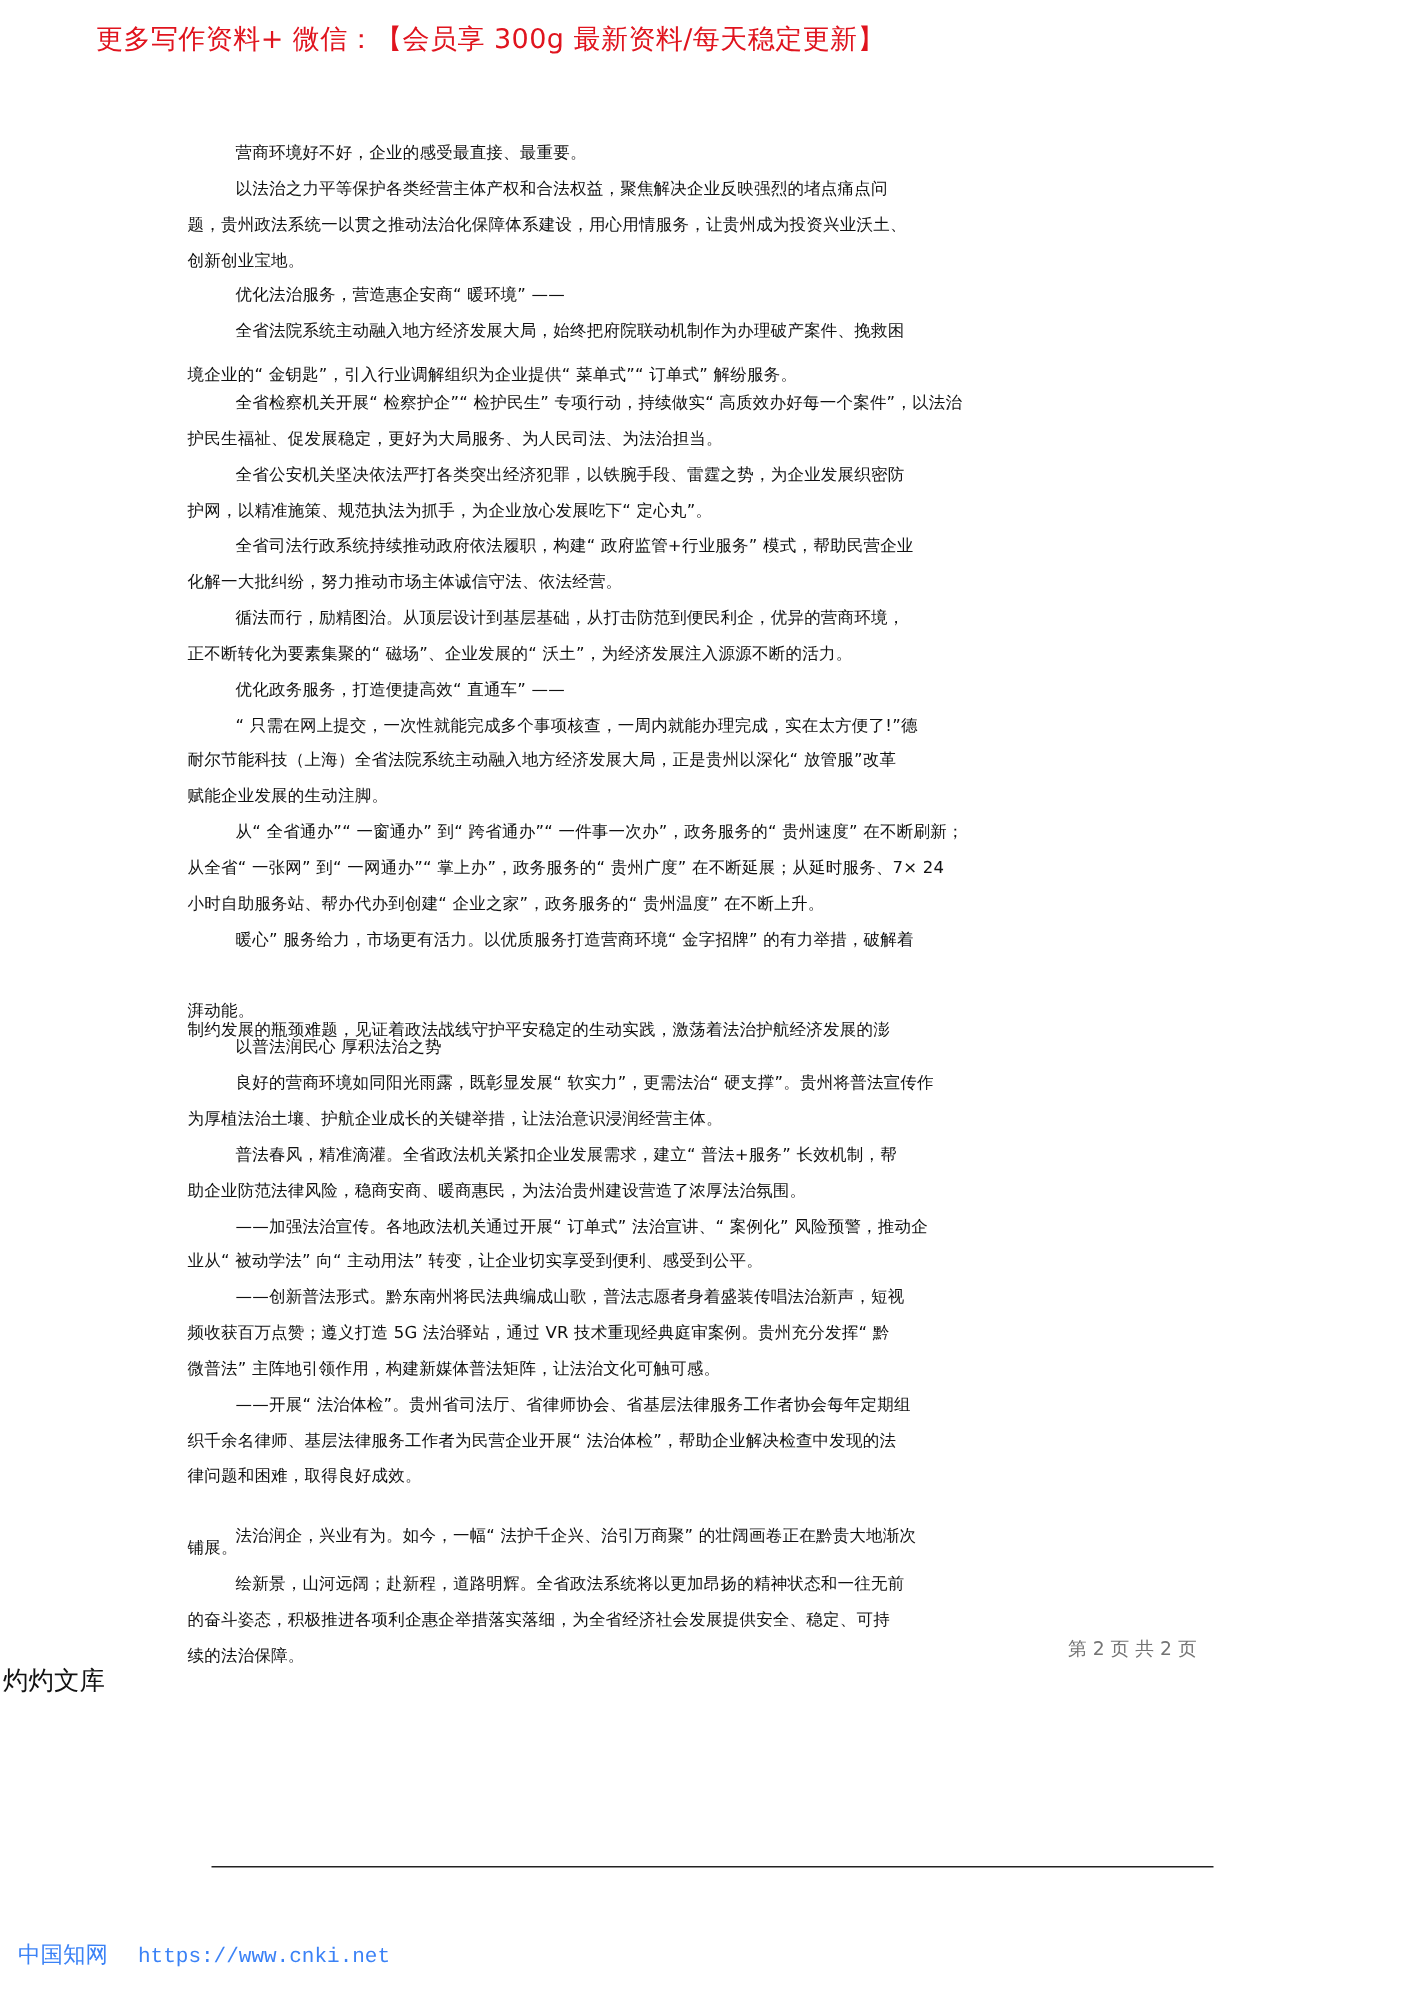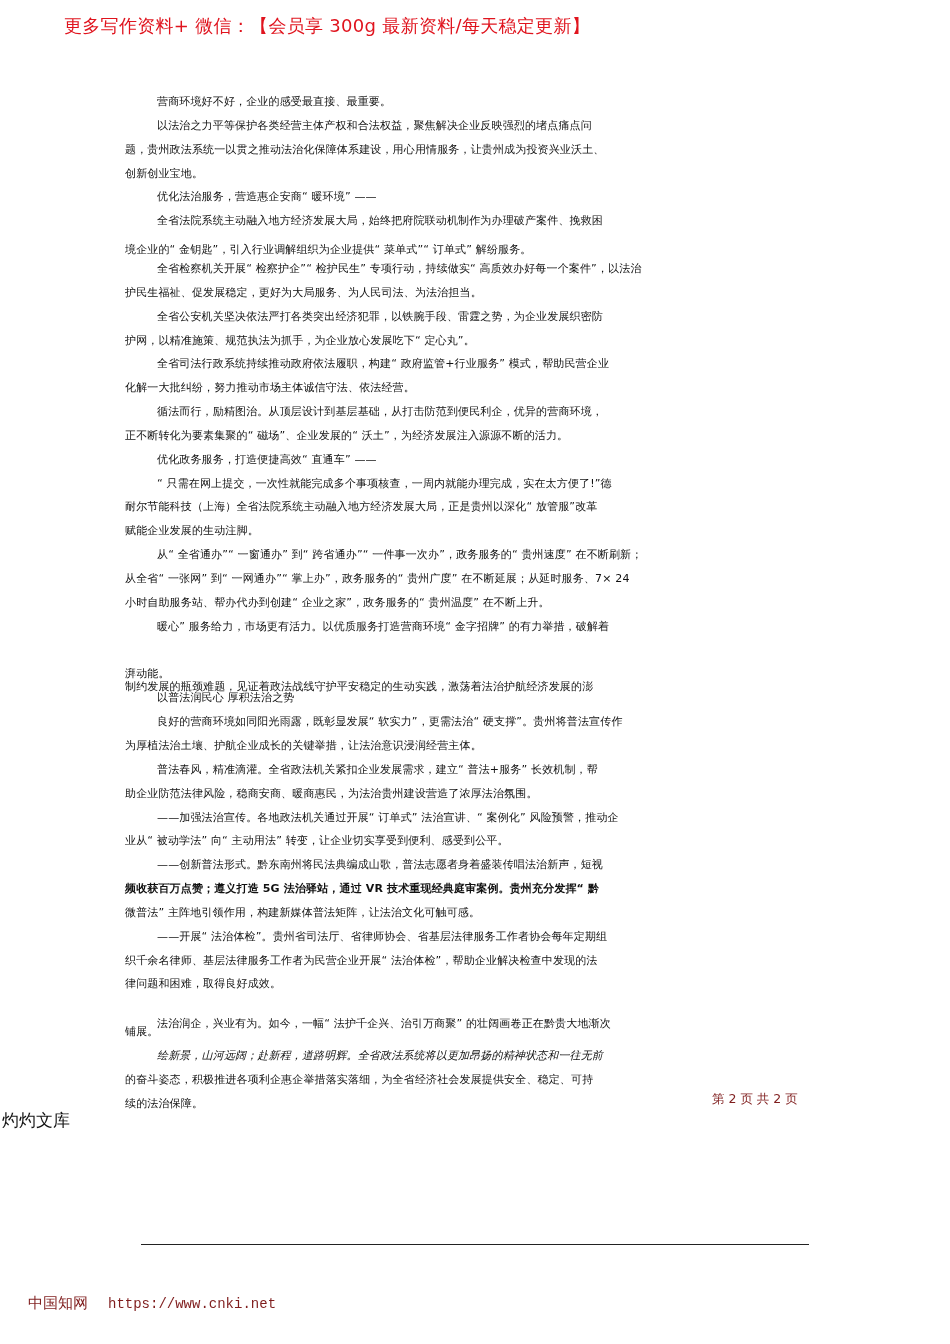--- a/index.html
+++ b/index.html
@@ -1,24 +1,24 @@
 <!DOCTYPE html>
 <html><head>
 <meta charset="utf-8">
 <style>
   html, body { margin:0; padding:0; background:#ffffff; }
   body { width:950px; height:1344px; position:relative; overflow:hidden; font-family:"DejaVu Sans","Liberation Sans",sans-serif; }
   .banner { position:absolute; left:64px; top:14px; font-size:18px; color:#e0141e; letter-spacing:0.3px; white-space:nowrap; }
   .page-body { position:absolute; left:125px; top:92px; width:705px; }
   .ln { position:absolute; left:0; white-space:nowrap; font-size:11px; color:#111; line-height:20px; letter-spacing:0.15px; }
   .ln.ind { left:32px; }
-  .pagenum { position:absolute; left:712px; top:1091px; font-size:12.5px; color:#7f1d1d; white-space:nowrap; }
+  .pagenum { position:absolute; left:712px; top:1091px; font-size:12.5px; color:#737373; white-space:nowrap; }
   .brand { position:absolute; left:2px; top:1109px; font-size:17px; color:#111; white-space:nowrap; }
   .rule { position:absolute; left:141px; top:1244px; width:668px; height:1px; background:#222; }
-  .cnki { position:absolute; left:28px; top:1294px; font-size:15px; color:#7f1d1d; white-space:nowrap; font-family:"DejaVu Serif","Liberation Serif",serif; }
+  .cnki { position:absolute; left:12px; top:1294px; font-size:15px; color:#3b82f6; white-space:nowrap; font-family:"DejaVu Serif","Liberation Serif",serif; }
   .cnki .url { margin-left:20px; font-family:"Liberation Mono","DejaVu Sans Mono",monospace; font-size:14px; }
 </style>
 </head>
 <body>
 
 <div class="banner">更多写作资料+ 微信：【会员享 300g 最新资料/每天稳定更新】</div>
 
 <div class="page-body" id="page-body">
     <div class="ln ind" style="top: 0px;">营商环境好不好，企业的感受最直接、最重要。</div>
     <div class="ln ind" style="top: 23.85px;">以法治之力平等保护各类经营主体产权和合法权益，聚焦解决企业反映强烈的堵点痛点问</div>
@@ -46,28 +46,28 @@
     <div class="ln" style="top: 548.55px; margin-top: 36px;">制约发展的瓶颈难题，见证着政法战线守护平安稳定的生动实践，激荡着法治护航经济发展的澎</div>
     <div class="ln" style="top: 572.4px;">湃动能。</div>
     <div class="ln ind" style="top: 596.25px;">以普法润民心 厚积法治之势</div>
     <div class="ln ind" style="top: 620.1px;">良好的营商环境如同阳光雨露，既彰显发展“ 软实力”，更需法治“ 硬支撑”。贵州将普法宣传作</div>
     <div class="ln" style="top: 643.95px;">为厚植法治土壤、护航企业成长的关键举措，让法治意识浸润经营主体。</div>
     <div class="ln ind" style="top: 667.8px;">普法春风，精准滴灌。全省政法机关紧扣企业发展需求，建立“ 普法+服务” 长效机制，帮</div>
     <div class="ln" style="top: 691.65px;">助企业防范法律风险，稳商安商、暖商惠民，为法治贵州建设营造了浓厚法治氛围。</div>
     <div class="ln ind" style="top: 715.5px;">——加强法治宣传。各地政法机关通过开展“ 订单式” 法治宣讲、“ 案例化” 风险预警，推动企</div>
     <div class="ln" style="top: 739.35px;">业从“ 被动学法” 向“ 主动用法” 转变，让企业切实享受到便利、感受到公平。</div>
     <div class="ln ind" style="top: 763.2px;">——创新普法形式。黔东南州将民法典编成山歌，普法志愿者身着盛装传唱法治新声，短视</div>
-    <div class="ln" style="top: 787.05px; font-weight: bold;">频收获百万点赞；遵义打造 5G 法治驿站，通过 VR 技术重现经典庭审案例。贵州充分发挥“ 黔</div>
+    <div class="ln" style="top: 787.05px;">频收获百万点赞；遵义打造 5G 法治驿站，通过 VR 技术重现经典庭审案例。贵州充分发挥“ 黔</div>
     <div class="ln" style="top: 810.9px;">微普法” 主阵地引领作用，构建新媒体普法矩阵，让法治文化可触可感。</div>
     <div class="ln ind" style="top: 834.75px;">——开展“ 法治体检”。贵州省司法厅、省律师协会、省基层法律服务工作者协会每年定期组</div>
     <div class="ln" style="top: 858.6px;">织千余名律师、基层法律服务工作者为民营企业开展“ 法治体检”，帮助企业解决检查中发现的法</div>
     <div class="ln" style="top: 882.45px;">律问题和困难，取得良好成效。</div>
     <div class="ln ind" style="top: 922px; text-align: center;">法治润企，兴业有为。如今，一幅“ 法护千企兴、治引万商聚” 的壮阔画卷正在黔贵大地渐次</div>
     <div class="ln" style="top: 930.15px;">铺展。</div>
-    <div class="ln ind" style="top: 954px; font-style: italic;">绘新景，山河远阔；赴新程，道路明辉。全省政法系统将以更加昂扬的精神状态和一往无前</div>
+    <div class="ln ind" style="top: 954px;">绘新景，山河远阔；赴新程，道路明辉。全省政法系统将以更加昂扬的精神状态和一往无前</div>
     <div class="ln" style="top: 977.85px;">的奋斗姿态，积极推进各项利企惠企举措落实落细，为全省经济社会发展提供安全、稳定、可持</div>
     <div class="ln" style="top: 1001.7px;">续的法治保障。</div>
   </div>
 
 <div class="pagenum">第 2 页 共 2 页</div>
 <div class="brand">灼灼文库</div>
 <div class="rule"></div>
 <div class="cnki">
   <span>中国知网</span><span class="url">https://www.cnki.net</span>
 </div>

